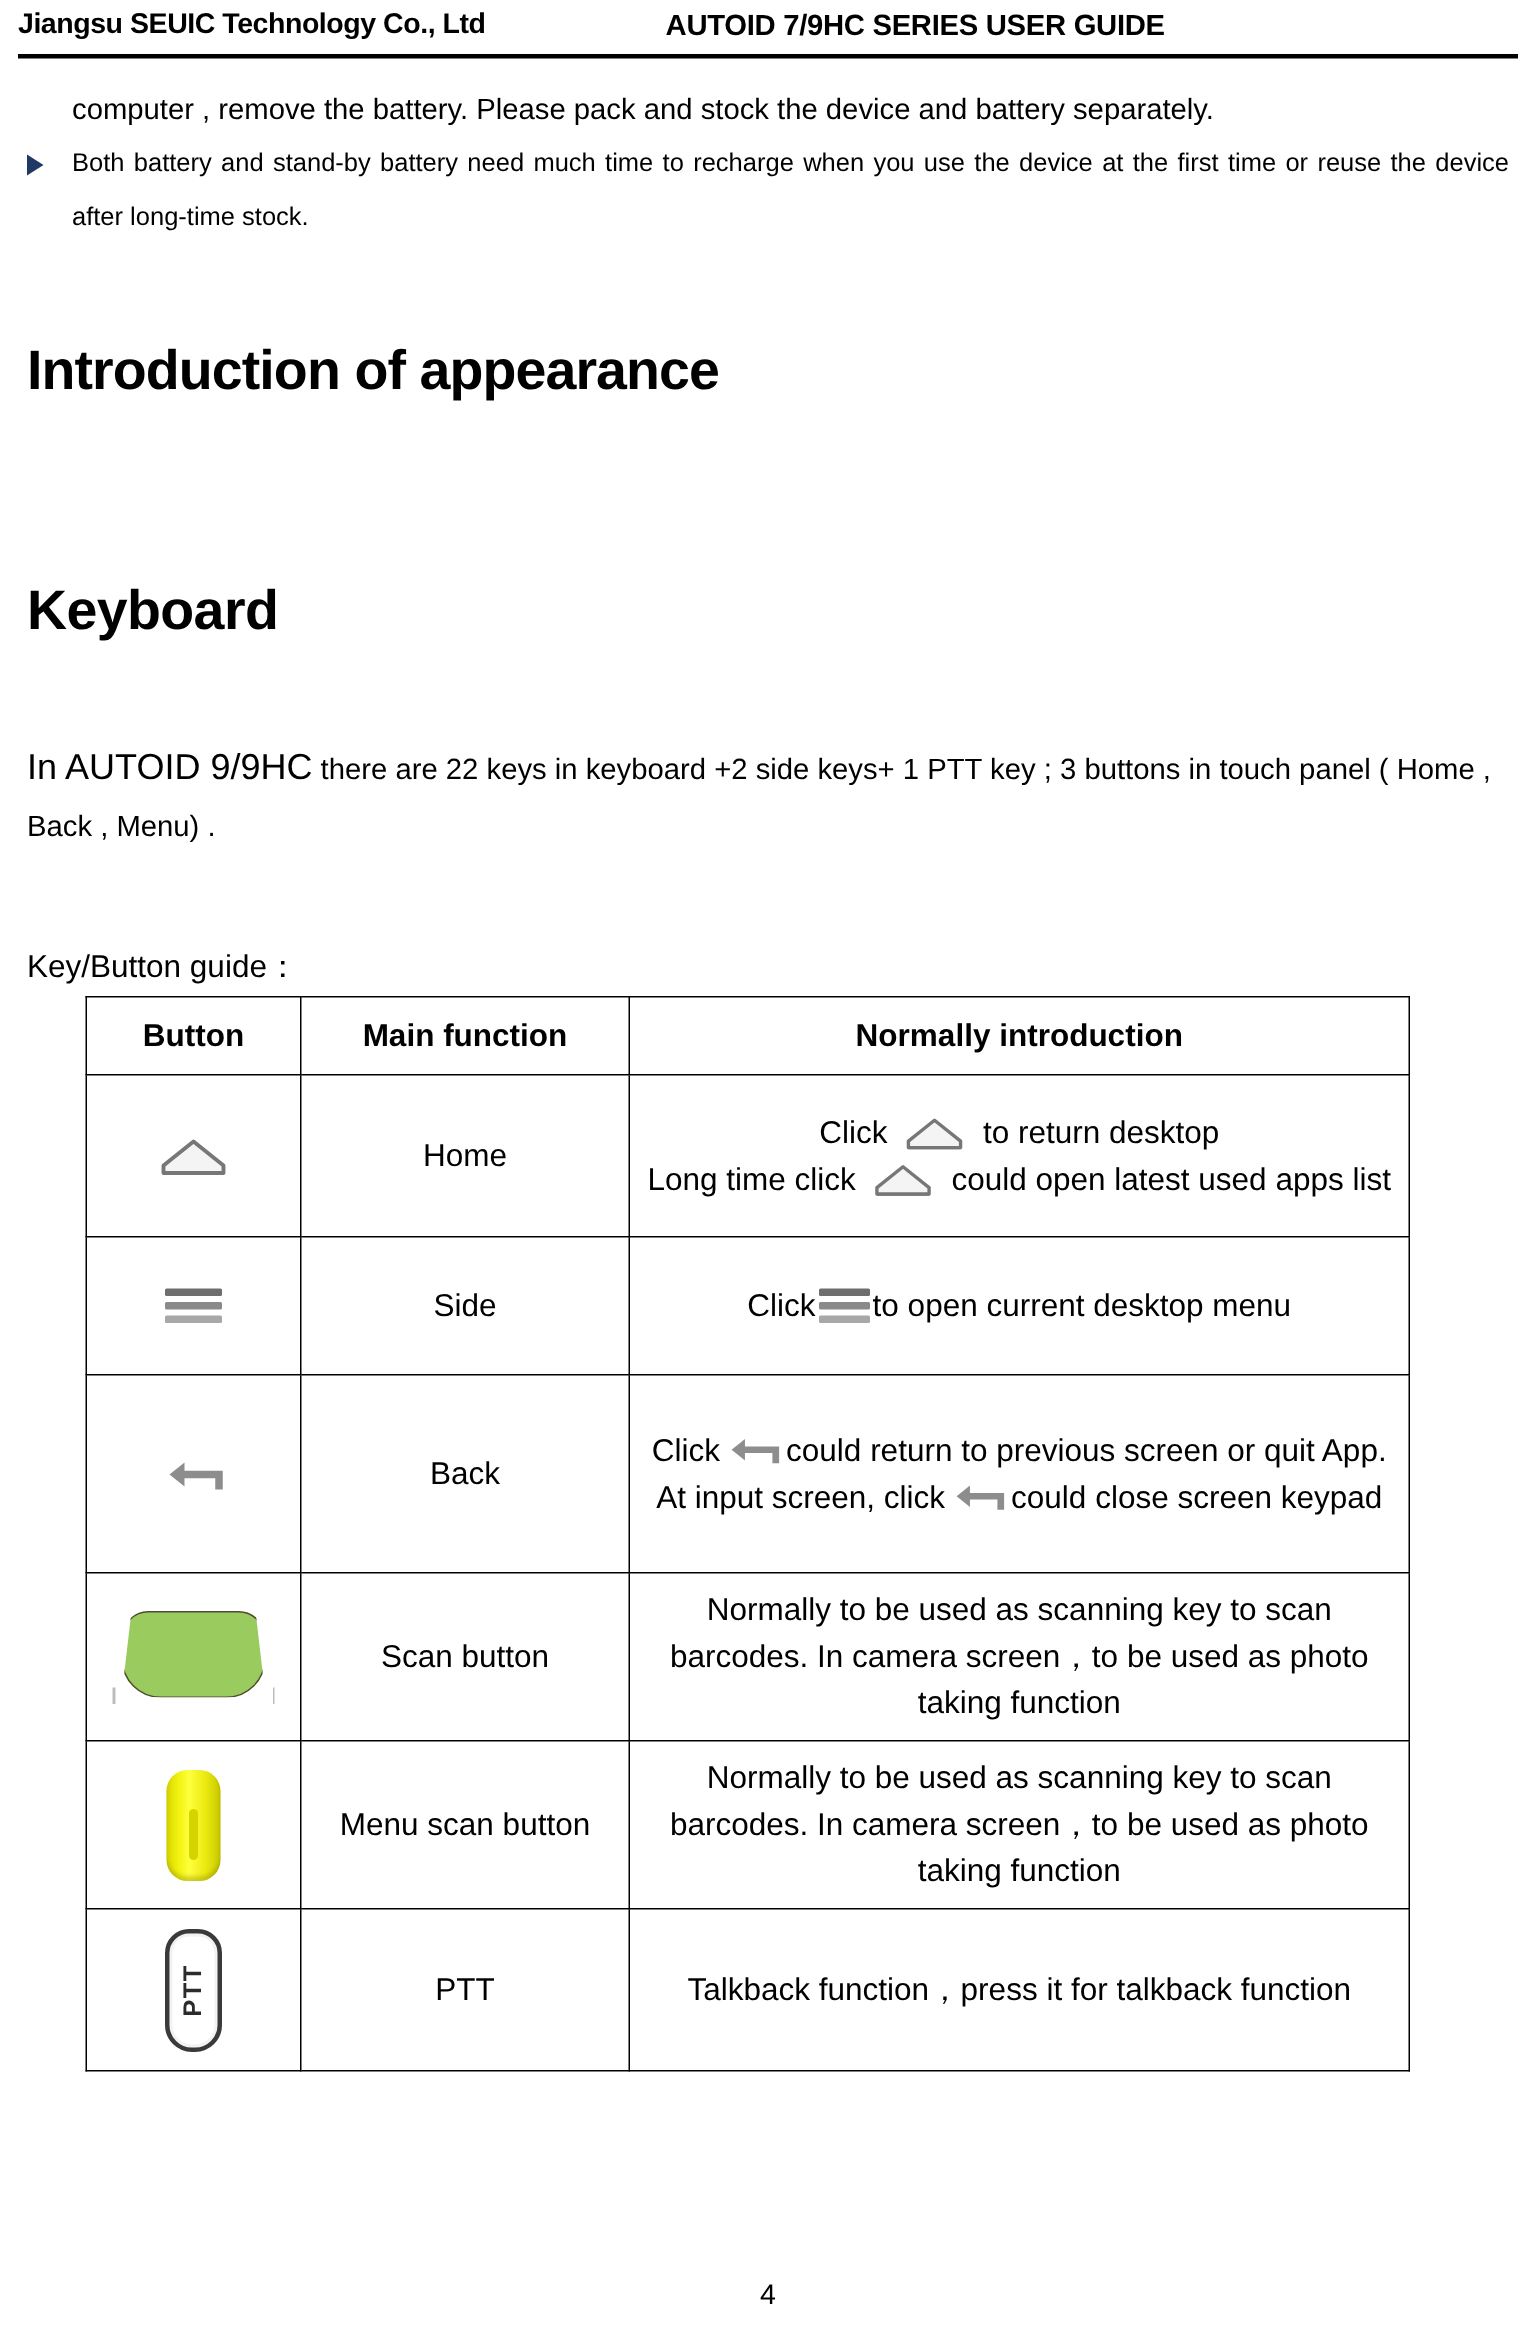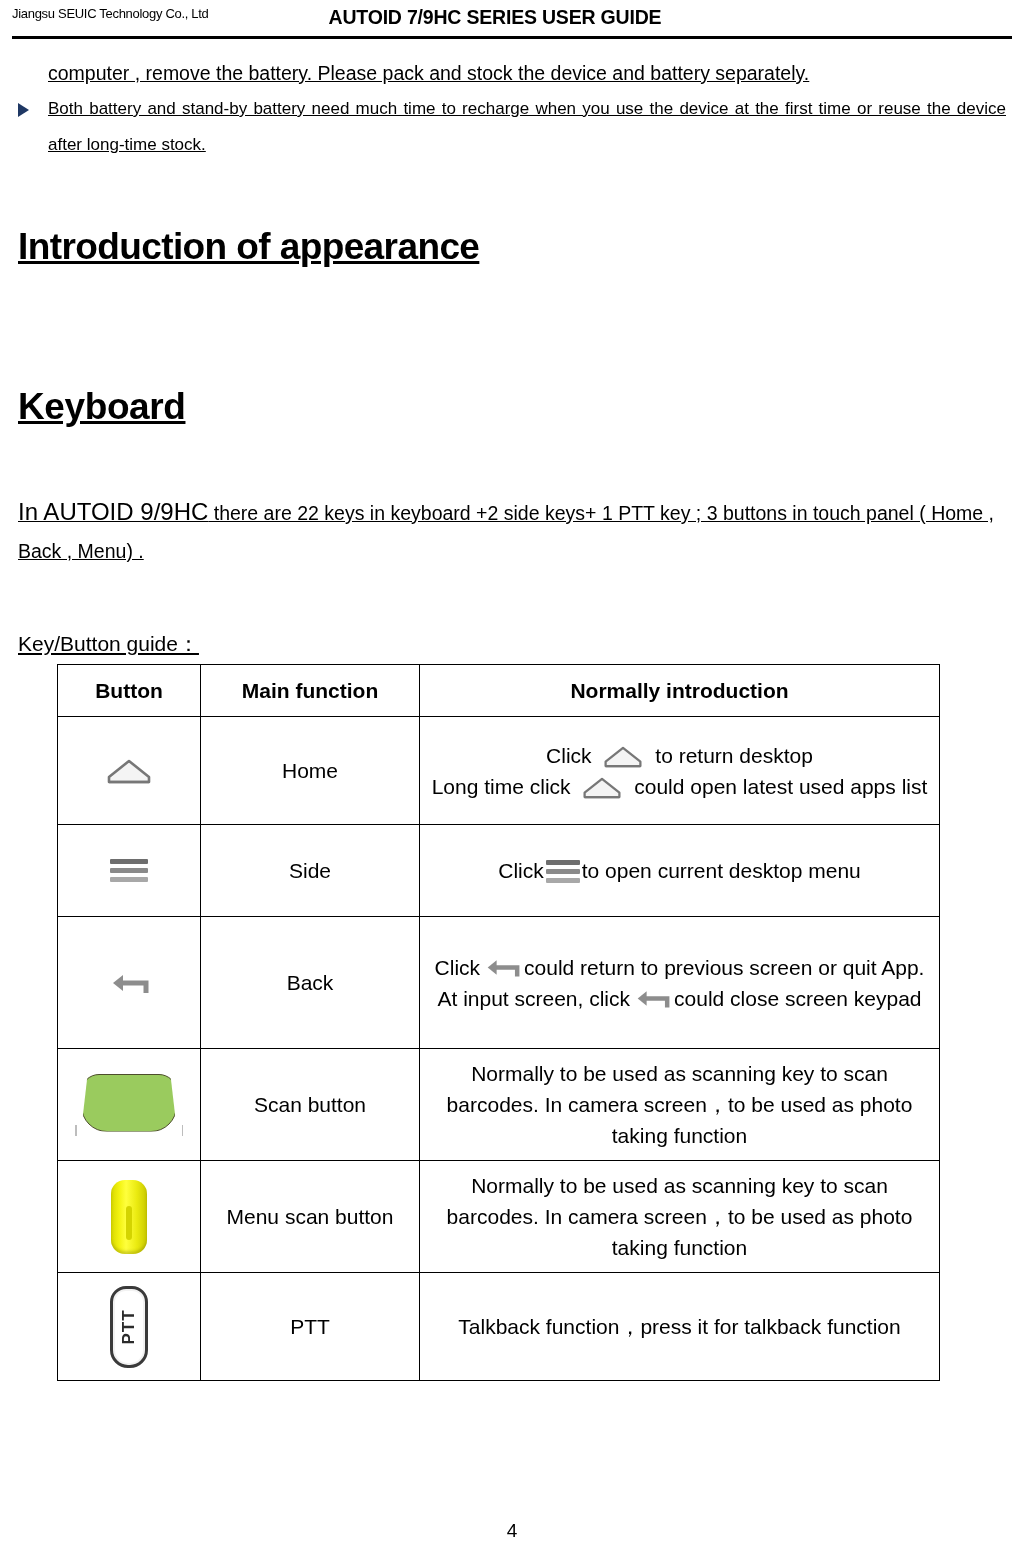--- a/index.html
+++ b/index.html
@@ -24,42 +24,41 @@
 
   
   .doc-header {
     position: relative;
     height: 30px;
     margin: 6px 12px 0 12px;
     display: flex;
     align-items: flex-start;
   }
   .doc-header .left {
-    font-size: 13px;
-    font-weight: normal;
+    font-size: 19px;
+    font-weight: bold;
     letter-spacing: -0.3px;
     white-space: nowrap;
   }
   .doc-header .right {
     font-size: 19.5px;
     font-weight: bold;
     letter-spacing: -0.2px;
     white-space: nowrap;
     margin-left: 120px;
   }
   .header-rule {
     margin: 0 12px;
     border-top: 3px solid #000;
     height: 0;
   }
 
   
   .content {
     padding: 0 18px 0 18px;
-    text-decoration: underline;
   }
   .lead-line {
     margin: 16px 0 0 0;
     padding-left: 30px;
     font-size: 19.5px;
     line-height: 36px;
   }
   ul.bullets {
     list-style: none;
     margin: 0;

